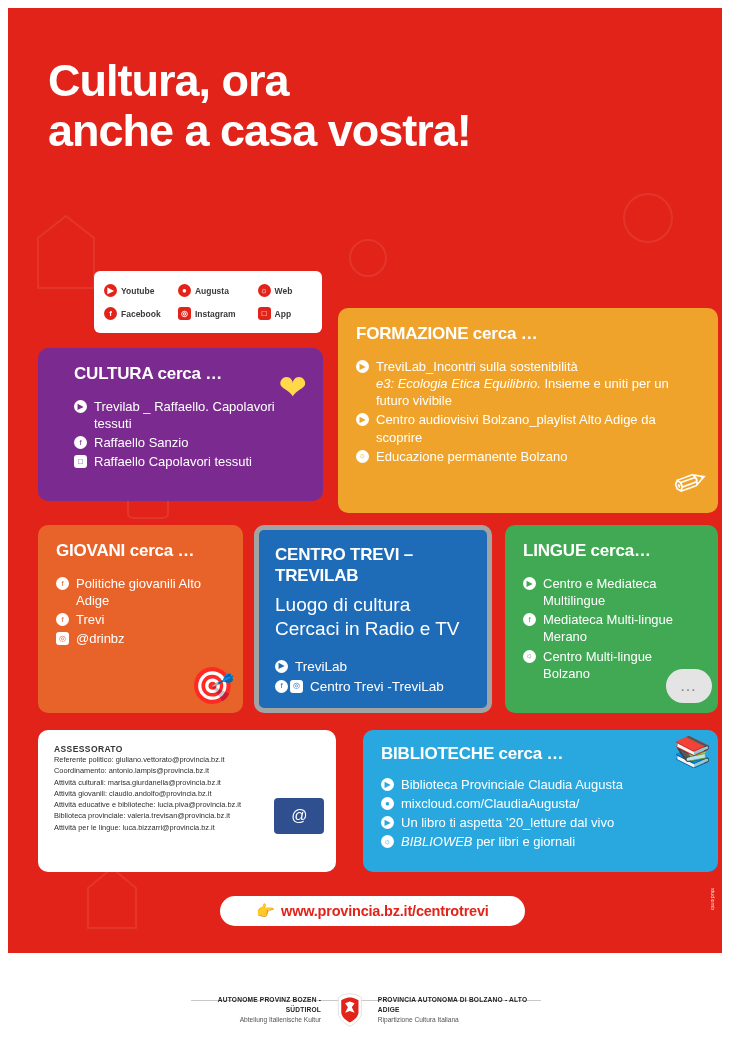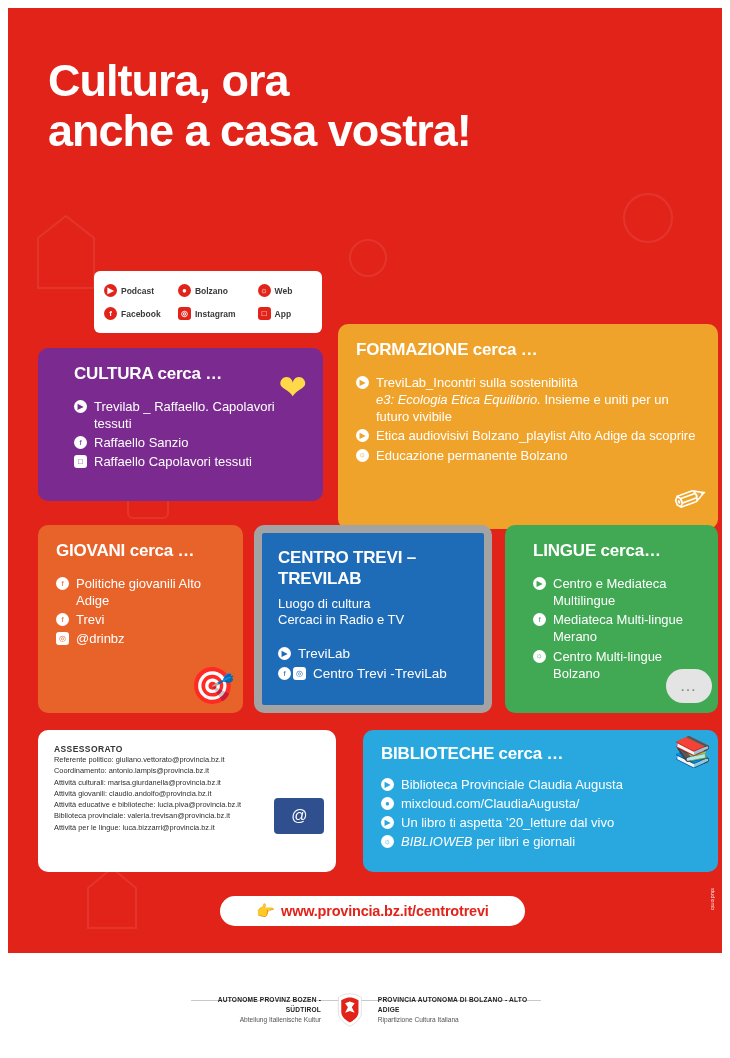--- a/index.html
+++ b/index.html
@@ -148,21 +148,21 @@
     position: absolute;
     right: 16px;
     top: 22px;
     font-size: 34px;
     color: #ffd94a;
     line-height: 1;
   }
 
   
   #card-formazione {
-    left: 330px; top: 316px; width: 380px; height: 205px;
+    left: 330px; top: 300px; width: 380px; height: 205px;
     background: #f0a32a;
     padding: 16px 18px;
   }
   #card-formazione .ic { color: #f0a32a; }
   .pencil {
     position: absolute;
     right: 10px;
     bottom: 8px;
     font-size: 40px;
     transform: rotate(-20deg);
@@ -181,37 +181,37 @@
     bottom: 6px;
     font-size: 36px;
     color: #e2231a;
   }
 
   
   #card-centro {
     left: 246px; top: 517px; width: 238px; height: 188px;
     background: #1e6bb8;
     padding: 14px 16px;
-    border: 8px solid #a3a3a3;
+    border: 5px solid #a3a3a3;
   }
   #card-centro h3 { font-size: 17px; line-height: 1.25; }
   #card-centro .big {
-    font-size: 13px;
+    font-size: 19px;
     line-height: 1.3;
     font-weight: normal;
     margin-top: 6px;
   }
   #card-centro .ic { color: #1e6bb8; }
   #card-centro li { font-size: 13.5px; }
 
   
   #card-lingue {
     left: 497px; top: 517px; width: 213px; height: 188px;
     background: #41a854;
-    padding: 16px 28px;
+    padding: 16px 18px;
   }
   #card-lingue .ic { color: #41a854; }
   .bubble {
     position: absolute;
     right: 6px;
     bottom: 10px;
     width: 46px;
     height: 34px;
     background: #e4e4e4;
     border-radius: 18px;
@@ -373,25 +373,25 @@
 
     <div class="headline">
       <div>Cultura, ora</div>
       <div>anche a casa vostra!</div>
     </div>
 
     <div class="legend">
       <div class="legend-row">
         <div class="legend-item w1">
           <span class="ic">▶</span>
-          <span class="lbl">Podcast</span>
+          <span class="lbl">Youtube</span>
         </div>
         <div class="legend-item w2">
           <span class="ic">●</span>
-          <span class="lbl">Bolzano</span>
+          <span class="lbl">Augusta</span>
         </div>
         <div class="legend-item w3">
           <span class="ic">☼</span>
           <span class="lbl">Web</span>
         </div>
       </div>
       <div class="legend-row">
         <div class="legend-item w1">
           <span class="ic">f</span>
           <span class="lbl">Facebook</span>
@@ -432,21 +432,21 @@
       <ul style="margin-top:14px;">
         <li>
           <span class="ic">▶</span>
           <span class="li-text">
             <span>TreviLab_Incontri sulla sostenibilità</span><br>
             <i class="italic">e3: Ecologia Etica Equilibrio.</i><span> Insieme e uniti per un futuro vivibile</span>
           </span>
         </li>
         <li>
           <span class="ic">▶</span>
-          <span class="li-text">Etica audiovisivi Bolzano_playlist Alto Adige da scoprire</span>
+          <span class="li-text">Centro audiovisivi Bolzano_playlist Alto Adige da scoprire</span>
         </li>
         <li>
           <span class="ic">☼</span>
           <span class="li-text">Educazione permanente Bolzano</span>
         </li>
       </ul>
     </div>
 
     <div class="card" id="card-giovani">
       <h3>GIOVANI cerca …</h3>

